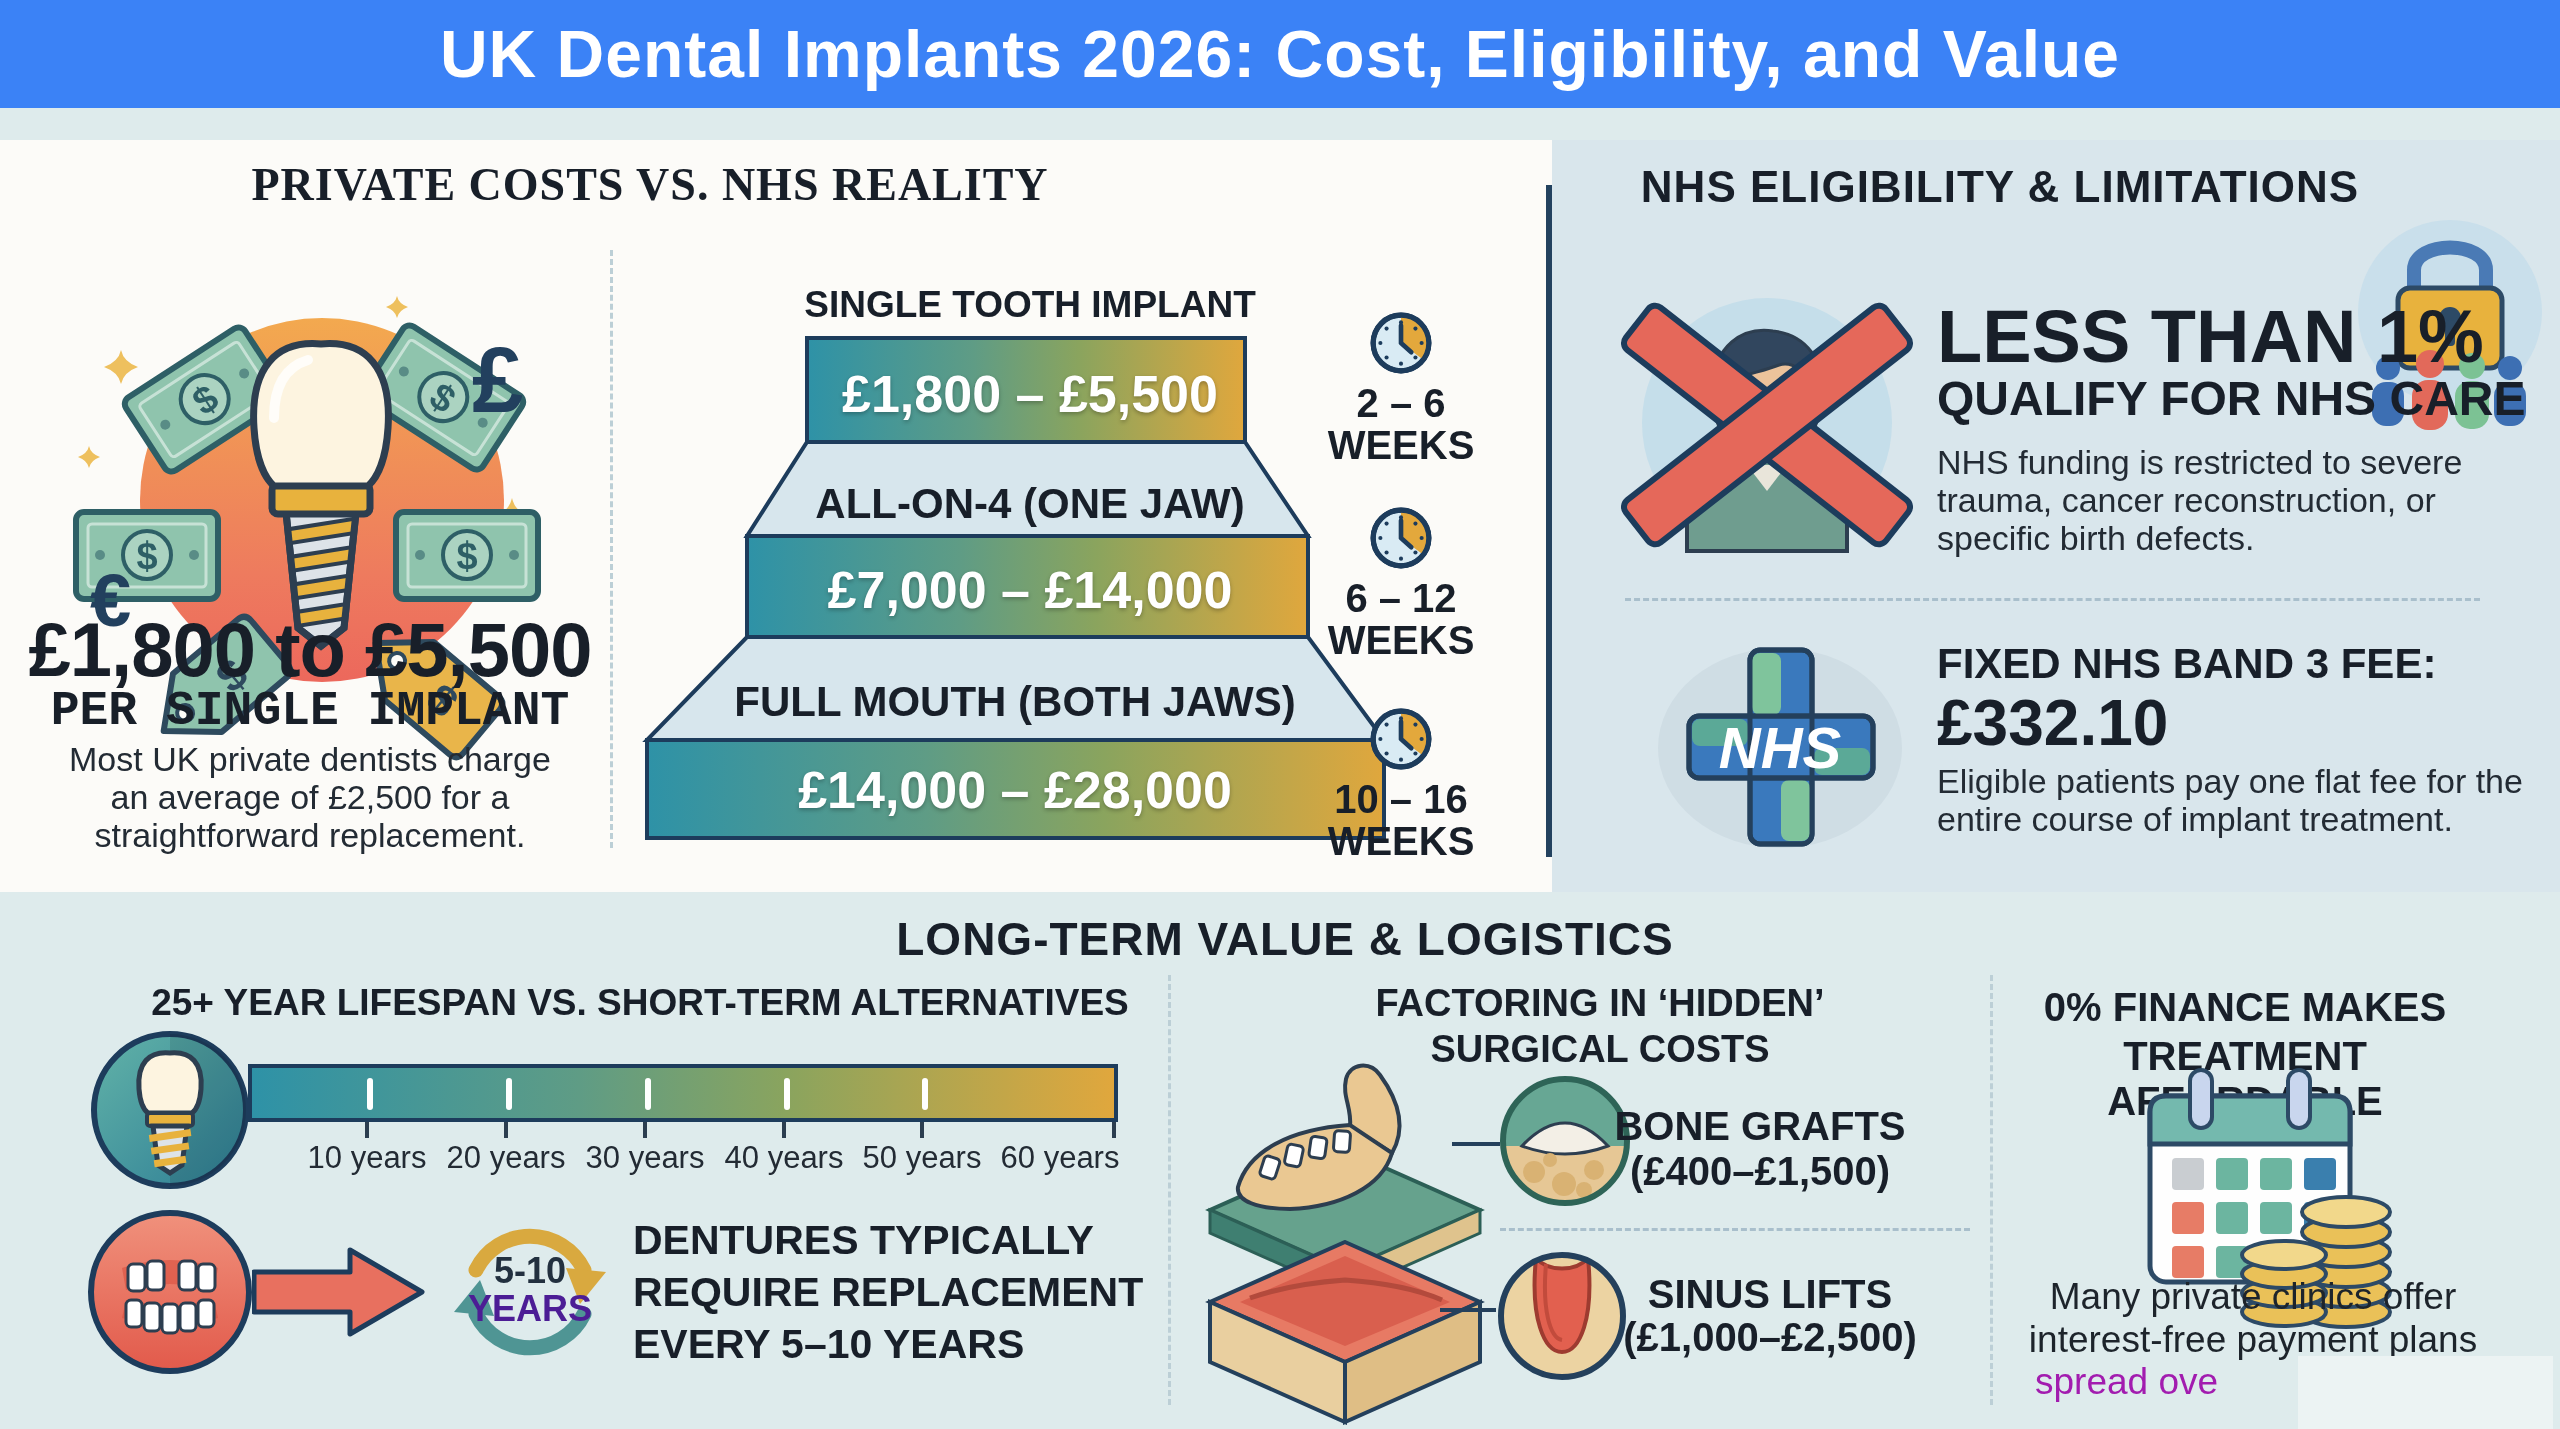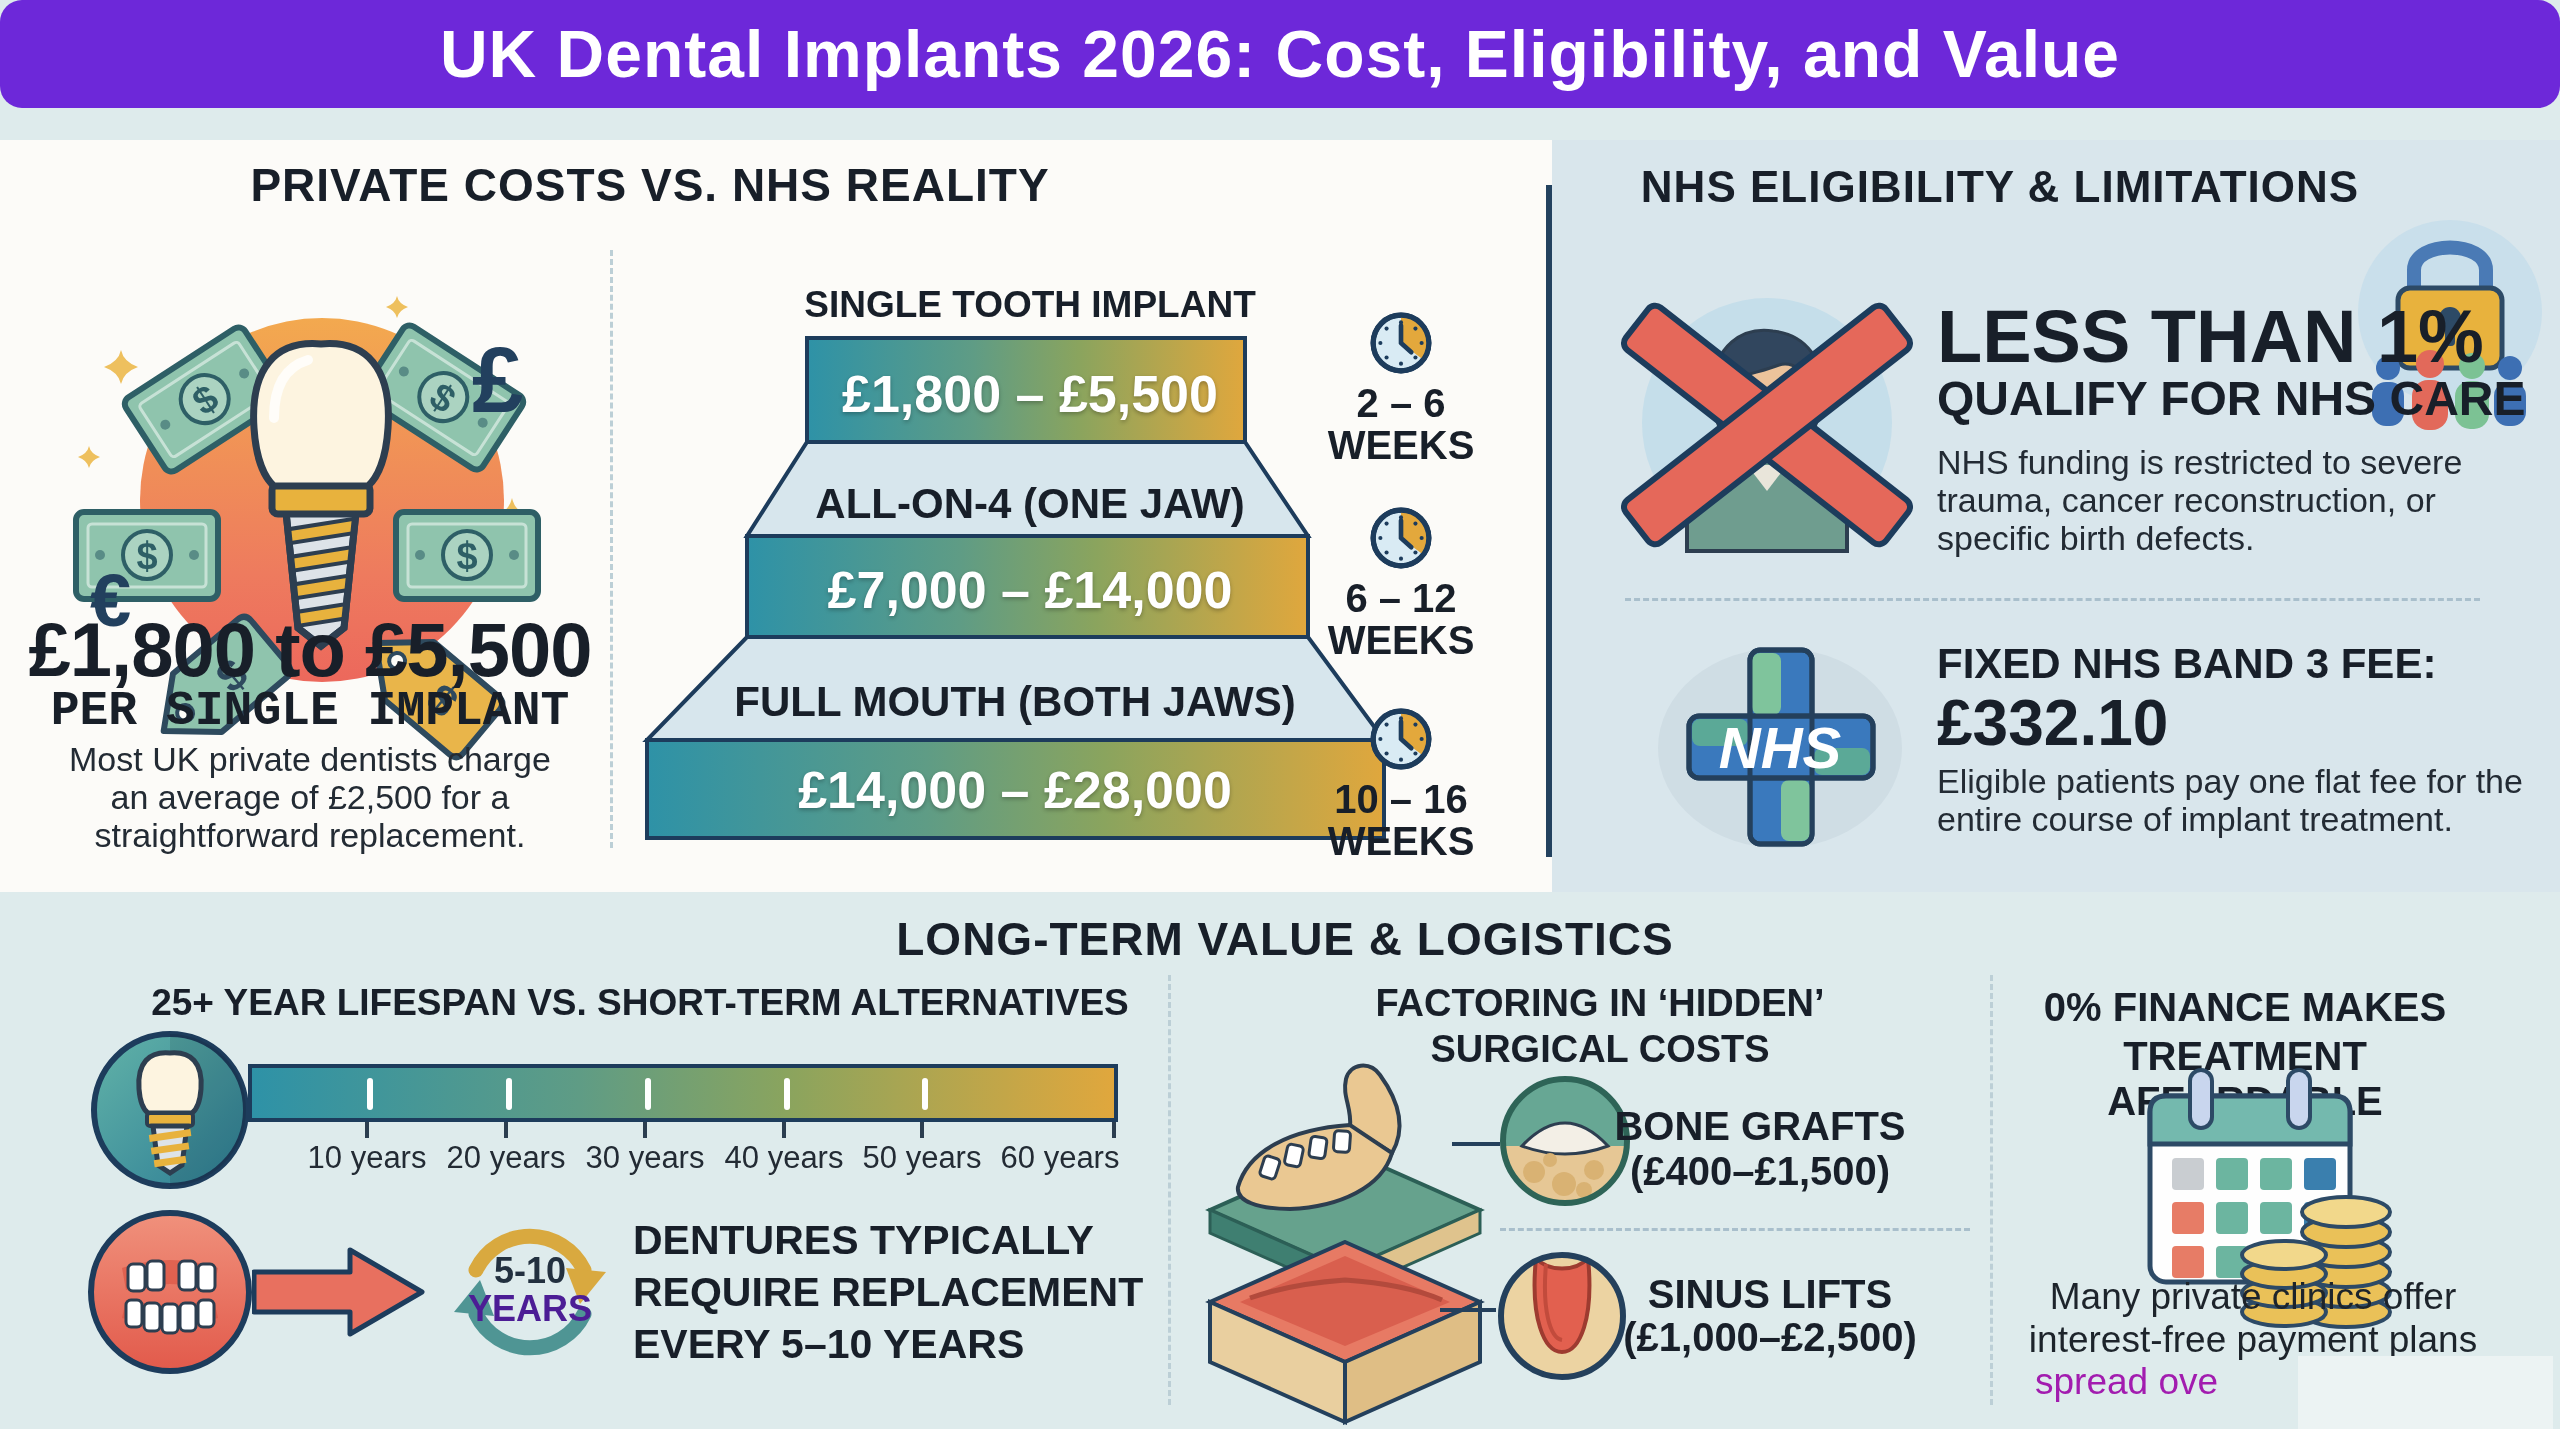--- a/index.html
+++ b/index.html
@@ -67,33 +67,33 @@
       <path d="M32,32 L32,15 M32,32 L42,41" stroke="#1d3c5c" stroke-width="4.5" stroke-linecap="round" fill="none"></path>
     </symbol>
     <symbol id="sym-spark" viewBox="0 0 40 40">
       <path d="M20,0 Q23,14 40,20 Q23,26 20,40 Q17,26 0,20 Q17,14 20,0 Z" fill="#eec05e"></path>
     </symbol>
   </defs>
 </svg>
 
 <div class="canvas">
 
-  <div class="abs" style="left:0;top:0;width:2560px;height:108px;background:#6d28d9;display:flex;align-items:center;justify-content:center;border-radius:22px;">
+  <div class="abs" style="left:0;top:0;width:2560px;height:108px;background:#3b82f6;display:flex;align-items:center;justify-content:center;">
     <div class="hd white" style="font-size:66px;letter-spacing:1px;">UK Dental Implants 2026: Cost, Eligibility, and Value</div>
   </div>
 
   <div class="abs" style="left:0;top:140px;width:1552px;height:752px;background:#fcfbf8;"></div>
 
   <div class="abs" style="left:1552px;top:140px;width:1008px;height:752px;background:#d9e6ec;"></div>
 
   <div class="abs" style="left:1546px;top:185px;width:6px;height:672px;background:#23425f;"></div>
 
   <div class="abs" style="left:0;top:892px;width:2560px;height:537px;background:#deebec;"></div>
 
-  <div class="abs ctr hd" style="left:150px;top:158px;width:1000px;font-size:46px;letter-spacing:1px;">PRIVATE COSTS VS. NHS REALITY</div>
+  <div class="abs ctr hd" style="left:150px;top:158px;width:1000px;font-size:46px;letter-spacing:1px;font-family:Liberation Serif, serif;">PRIVATE COSTS VS. NHS REALITY</div>
 
   <div class="abs dashv" style="left:610px;top:250px;height:598px;"></div>
 
   <div class="abs" style="left:0;top:240px;width:620px;height:480px;">
     <div class="abs" style="left:140px;top:78px;width:364px;height:364px;border-radius:50%;background:linear-gradient(180deg,#f3a94f,#ee7b5e 70%,#ec685c);"></div>
     <svg class="abs" style="left:104px;top:110px" width="34" height="34">
         <use href="#sym-spark"></use>
       </svg>
     <svg class="abs" style="left:78px;top:206px" width="22" height="22">
         <use href="#sym-spark"></use>

